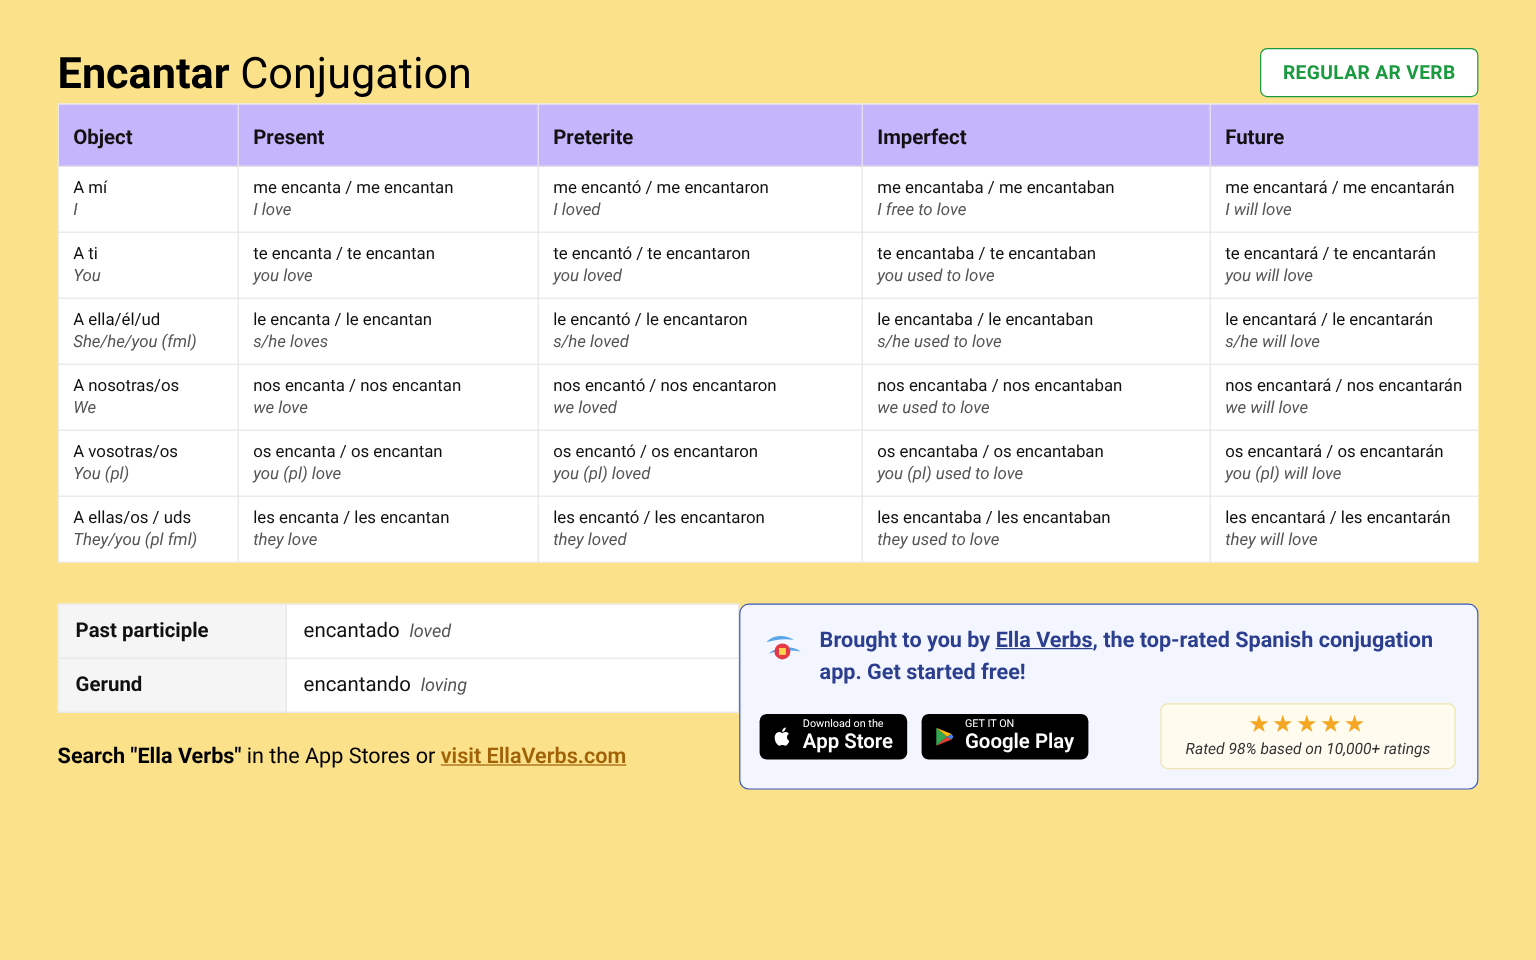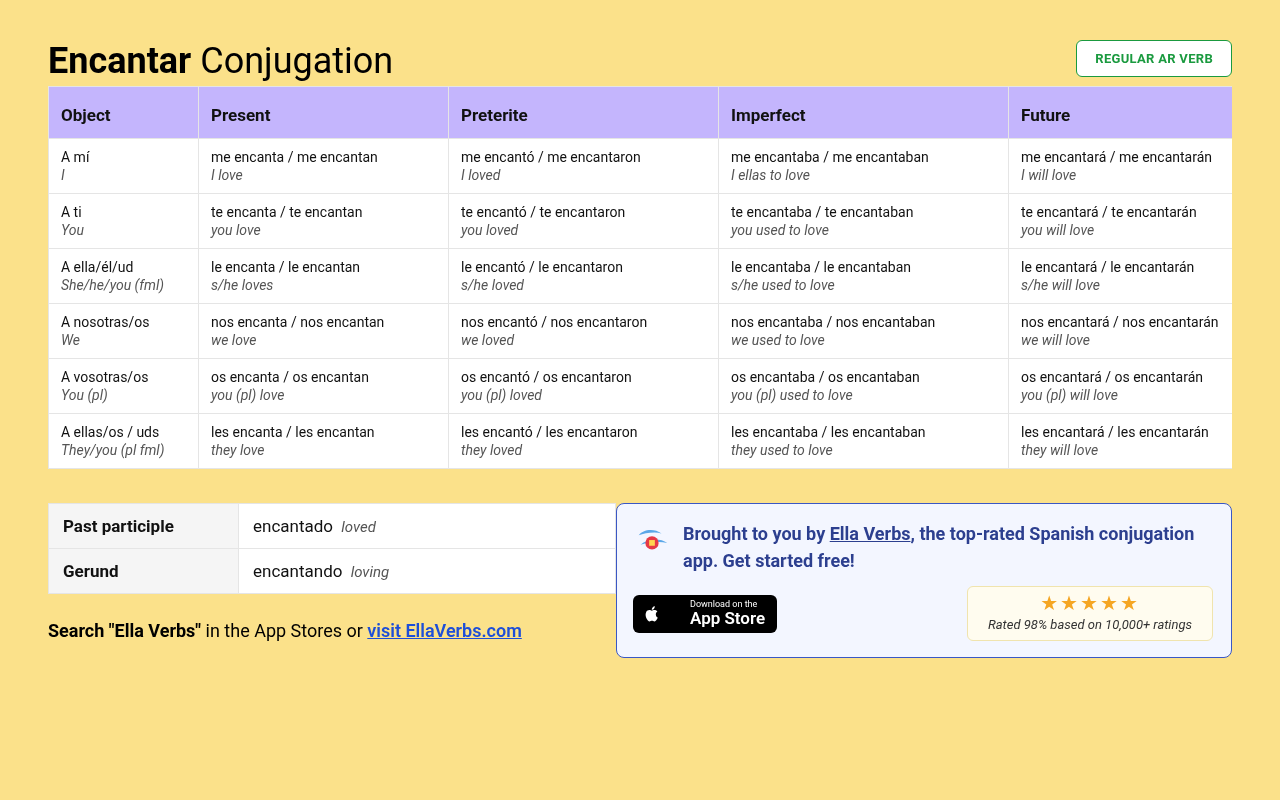--- a/index.html
+++ b/index.html
@@ -33,21 +33,21 @@
     margin-bottom: 22px;
   }
   .verb-type-badge {
     display: inline-block;
     border: 1.5px solid #1a9a3f;
     color: #1a9a3f;
     background: #fff;
     border-radius: 6px;
     padding: 10px 18px;
     font-weight: 700;
-    font-size: 13px;
+    font-size: 16px;
     letter-spacing: 0.3px;
   }
   .table-wrap {
     width: 100%;
     overflow: hidden;
     margin-bottom: 34px;
   }
   table.conj {
     border-collapse: collapse;
     background: #fff;
@@ -109,21 +109,21 @@
     color: #555;
     font-size: 15px;
     margin-left: 4px;
   }
   .search-line {
     font-size: 18px;
     color: #000;
   }
   .search-line strong { font-weight: 700; }
   .search-line a {
-    color: #1d4ed8;
+    color: #a16207;
     text-decoration: underline;
     font-weight: 600;
   }
   .promo-card {
     flex: 1;
     background: #f3f6ff;
     border: 1.5px solid #3a57c4;
     border-radius: 8px;
     padding: 16px 18px 16px 16px;
   }
@@ -158,21 +158,21 @@
     background: #000;
     color: #fff;
     display: inline-flex;
     align-items: center;
     padding: 0 12px 0 10px;
     gap: 8px;
     text-decoration: none;
   }
   .store-badge .small { font-size: 9px; line-height: 1; }
   .store-badge .big { font-size: 17px; font-weight: 600; line-height: 1.1; }
-  .store-badge .text { display: flex; flex-direction: column; margin-left: 21px; }
+  .store-badge .text { display: flex; flex-direction: column; }
   .rating-box {
     margin-left: auto;
     background: #fffcef;
     border: 1px solid #f0e4ae;
     border-radius: 6px;
     padding: 6px 20px 8px 20px;
     text-align: center;
   }
   .stars { color: #f5a623; font-size: 20px; letter-spacing: 2px; line-height: 1; }
   .rating-text { font-size: 13px; color: #333; font-style: italic; margin-top: 4px; }
@@ -216,21 +216,21 @@
           <td>
             <div class="primary">me encanta / me encantan</div>
             <div class="secondary">I love</div>
           </td>
           <td>
             <div class="primary">me encantó / me encantaron</div>
             <div class="secondary">I loved</div>
           </td>
           <td>
             <div class="primary">me encantaba / me encantaban</div>
-            <div class="secondary">I ellas to love</div>
+            <div class="secondary">I free to love</div>
           </td>
           <td>
             <div class="primary">me encantará / me encantarán</div>
             <div class="secondary">I will love</div>
           </td>
         </tr>
         <tr>
           <td>
             <div class="primary">A ti</div>
             <div class="secondary">You</div>
@@ -386,19 +386,31 @@
     <div class="promo-bottom">
       <a href="#" class="store-badge">
         <svg width="18" height="22" viewBox="0 0 24 24" fill="#fff">
             <path d="M17.05 12.53c-.03-2.53 2.07-3.75 2.16-3.81-1.18-1.72-3.01-1.96-3.66-1.98-1.55-.16-3.03.92-3.82.92-.79 0-2.01-.9-3.31-.87-1.7.03-3.27.99-4.14 2.52-1.77 3.07-.45 7.6 1.27 10.09.84 1.22 1.84 2.58 3.15 2.53 1.27-.05 1.74-.82 3.27-.82 1.53 0 1.96.82 3.3.79 1.36-.03 2.22-1.24 3.06-2.46.96-1.41 1.36-2.78 1.38-2.85-.03-.01-2.64-1.01-2.66-4.06zM14.69 4.89c.7-.85 1.17-2.02 1.04-3.2-1 .04-2.22.67-2.94 1.51-.65.75-1.21 1.95-1.06 3.1 1.12.09 2.27-.57 2.96-1.41z"></path>
           </svg>
         <span class="text">
             <span class="small">Download on the</span>
             <span class="big">App Store</span>
           </span>
       </a>
+      <a href="#" class="store-badge">
+        <svg width="18" height="20" viewBox="0 0 24 24">
+          <path d="M3 2 L15 12 L3 22 Z" fill="#34a853"></path>
+          <path d="M3 2 L20 9 L15 12 Z" fill="#fbbc04"></path>
+          <path d="M3 22 L20 15 L15 12 Z" fill="#ea4335"></path>
+          <path d="M15 12 L20 9 L22 12 L20 15 Z" fill="#4285f4"></path>
+        </svg>
+        <span class="text">
+            <span class="small">GET IT ON</span>
+            <span class="big">Google Play</span>
+          </span>
+      </a>
       <div class="rating-box">
         <div class="stars">★★★★★</div>
         <div class="rating-text">Rated 98% based on 10,000+ ratings</div>
       </div>
     </div>
   </div>
 </div>
 
 </body></html>

